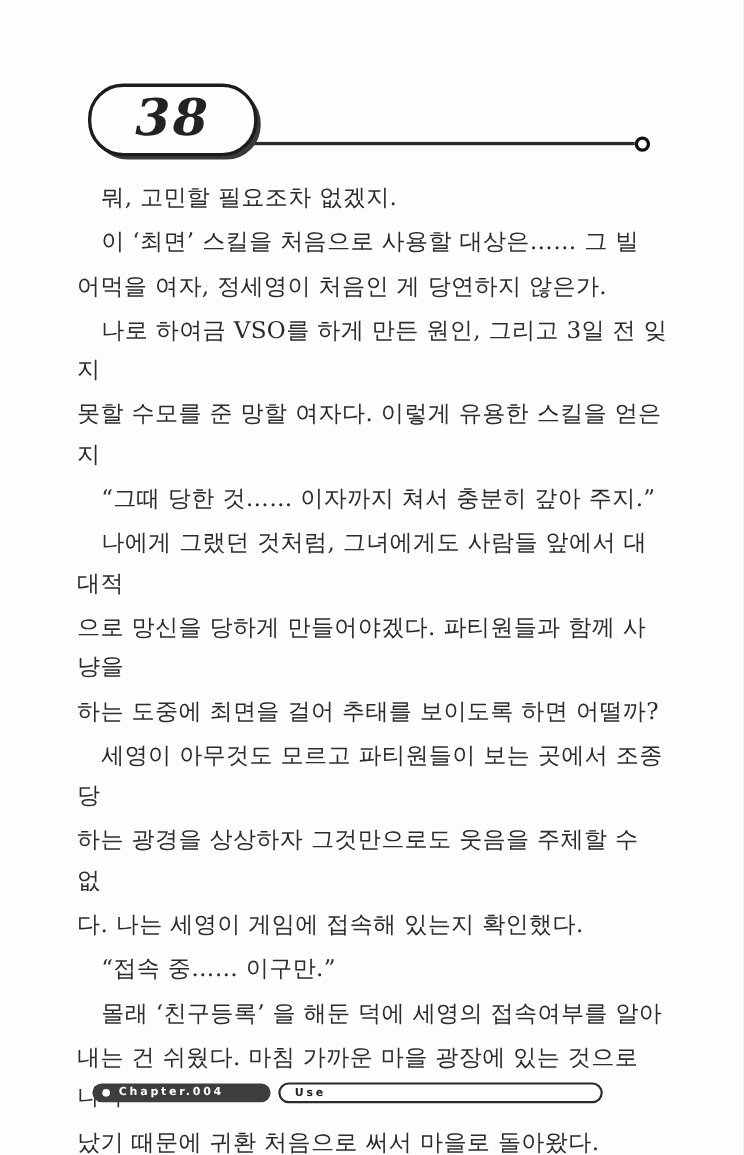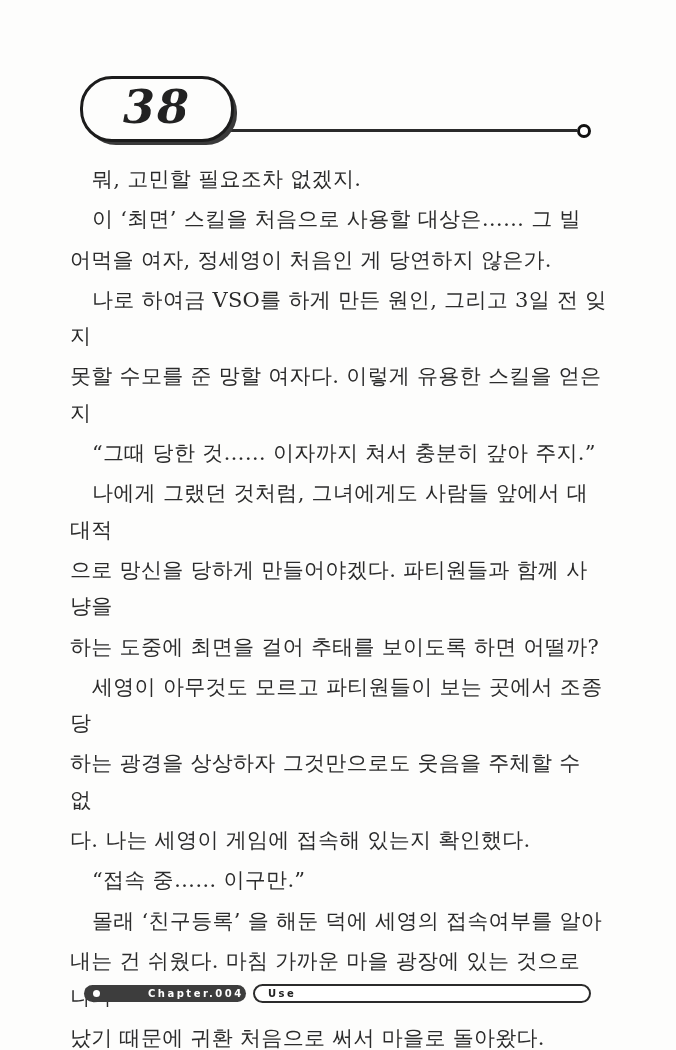--- a/index.html
+++ b/index.html
@@ -76,25 +76,24 @@
     margin-right: 8px;
     flex: 0 0 auto;
   }
   .chapter-pill .lbl {
     font-family: "DejaVu Sans", "Liberation Sans", sans-serif;
     font-size: 10px; font-weight: 700;
     letter-spacing: 2.5px;
     color: #fff;
     white-space: nowrap;
     transform: translateY(-0.5px);
-    margin-left: 40px;
   }
   .section-pill {
     position: absolute; left: 253px; top: 984px;
-    width: 338px; height: 19px;
+    width: 295px; height: 19px;
     background: #fff;
     border: 2px solid #2b2b2b;
     border-radius: 10px;
     box-sizing: border-box;
     display: flex; align-items: center;
     padding-left: 13px;
   }
   .section-pill .lbl {
     font-family: "DejaVu Sans", "Liberation Sans", sans-serif;
     font-size: 10px; font-weight: 700;

